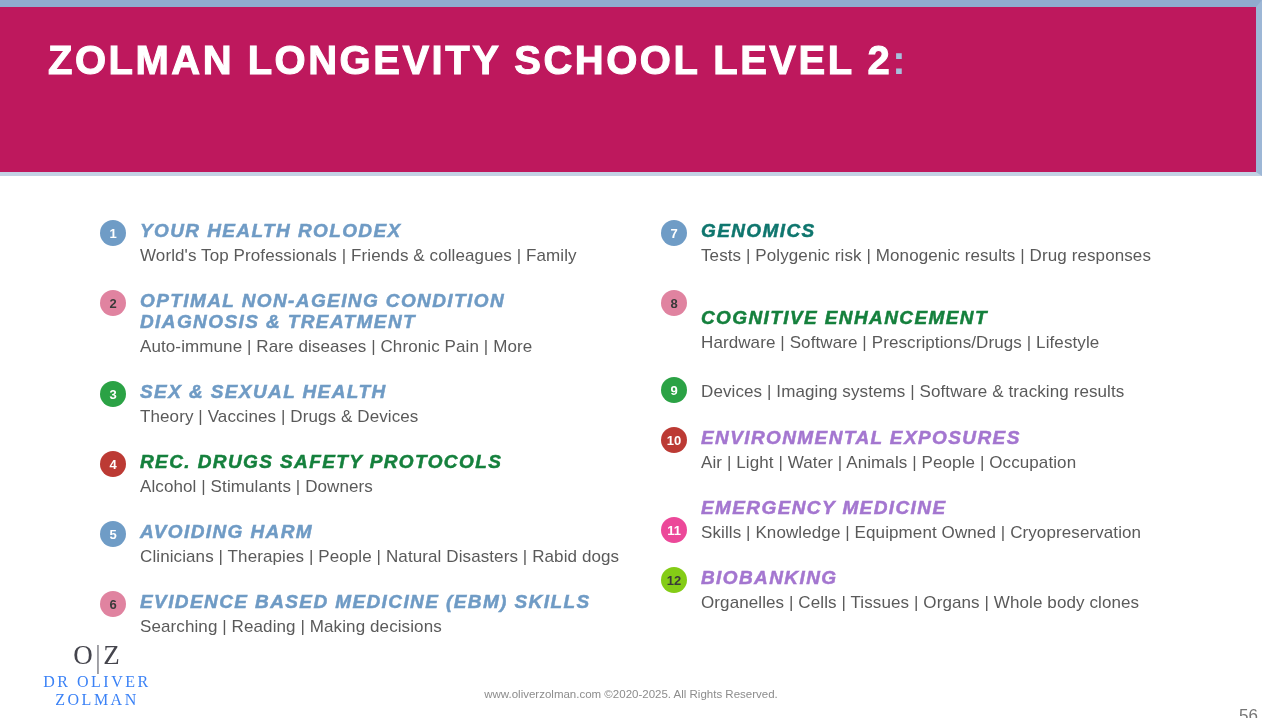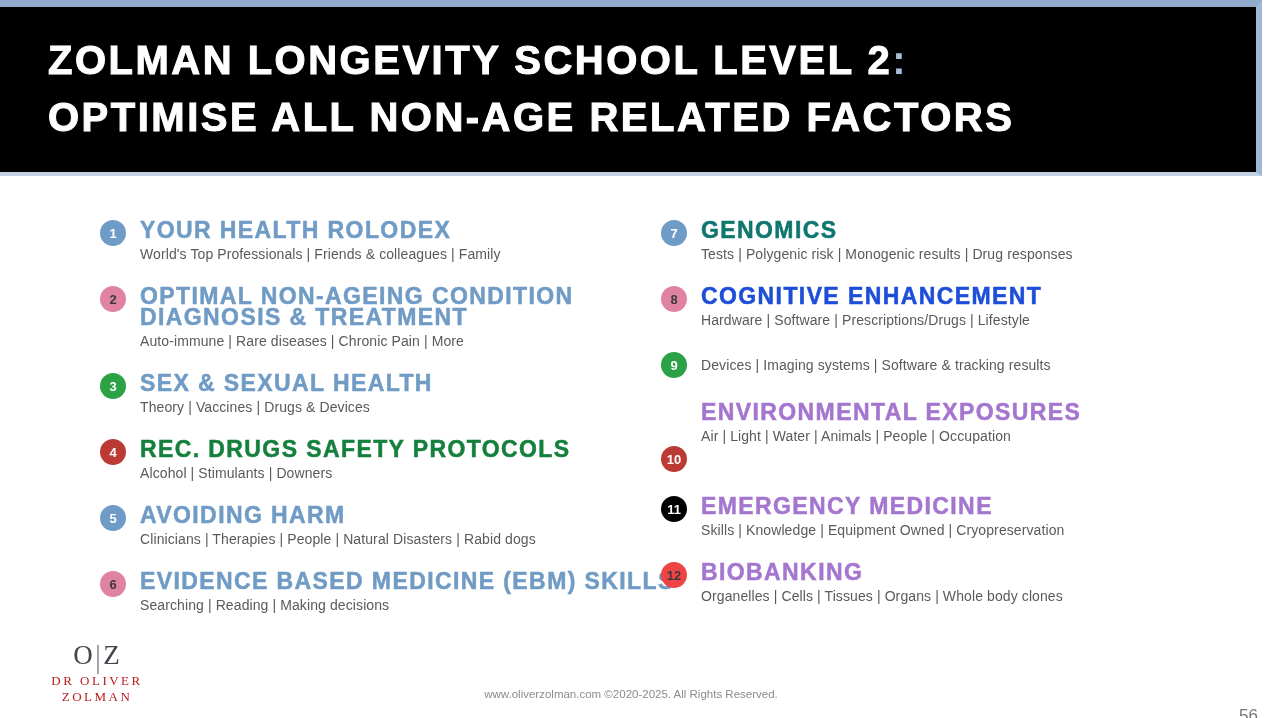--- a/index.html
+++ b/index.html
@@ -3,21 +3,21 @@
 <meta charset="utf-8">
 <style>
   * { margin:0; padding:0; box-sizing:border-box; }
   html,body { width:1280px; height:718px; background:#ffffff; overflow:hidden;
               font-family:"Liberation Sans", sans-serif; }
   .slide { position:relative; width:1280px; height:718px; background:#ffffff; }
 
   
   .banner {
     position:absolute; left:0; top:0; width:1262px; height:176px;
-    background:#000000;
+    background:#be185d;
     border-top:7px solid #90abce;
     border-right:6px solid #9db7d6;
     border-bottom:4px solid #c3d2e4;
     padding:25px 0 0 48px;
   }
   .banner-title {
     color:#ffffff; font-weight:700; font-size:40px; line-height:57px;
     letter-spacing:2.5px; -webkit-text-stroke:1px #ffffff;
   }
   .banner-title .colon { -webkit-text-stroke:1px transparent; }
@@ -27,53 +27,52 @@
   .col-left  { left:100px; }
   .col-right { left:661px; }
   .item { display:flex; align-items:flex-start; margin-bottom:24px; }
   .badge {
     flex:0 0 auto; width:26px; height:26px; border-radius:50%;
     display:flex; align-items:center; justify-content:center;
     font-size:13px; font-weight:700; margin-top:0px;
   }
   .item-body { margin-left:14px; }
   .item-title {
-    font-size:23px; font-weight:700; letter-spacing:1.4px; line-height:21px;
+    font-size:19px; font-weight:700; letter-spacing:1.4px; line-height:21px;font-style:italic;
     -webkit-text-stroke:0.5px currentColor;
   }
   .item-title span { display:block; white-space:nowrap; }
   .item-title span:empty { display:none; }
-  .item-subtitle { font-size:14px; color:#5a5a5a; margin-top:5px; letter-spacing:0.1px; }
+  .item-subtitle { font-size:17px; color:#5a5a5a; margin-top:5px; letter-spacing:0.1px; }
 
   
   .logo { position:absolute; left:22px; top:640px; width:150px; text-align:center;
           font-family:Liberation Serif, serif; }
   .logo-mark { font-size:27px; color:#45454d; letter-spacing:1px; line-height:30px; }
   .logo-mark .bar { color:#8d8d93; font-weight:400; font-size:32px; vertical-align:-3px;
                     padding:0 1px; }
-  .logo-name { font-size:13px; color:#b91c1c; letter-spacing:2.5px; margin-top:2px; }
+  .logo-name { font-size:16px; color:#3b82f6; letter-spacing:2.5px; margin-top:2px; }
 
   
   .footer-copyright {
     position:absolute; left:0; top:688px; width:1262px; text-align:center;
     font-size:11.5px; color:#8c8c8c;
   }
   .page-number {
     position:absolute; right:22px; top:682px; font-size:17px; color:#767676;margin-top:24px;
   }
 </style>
 </head>
 <body>
 
 <div class="slide">
 
   <div class="banner">
     <div class="banner-title">
       <div><span>ZOLMAN LONGEVITY SCHOOL LEVEL 2</span><span class="colon" style="color: rgb(166, 192, 220);">:</span></div>
-      <div>OPTIMISE ALL NON-AGE RELATED FACTORS</div>
     </div>
   </div>
 
   <div class="col col-left">
     <div class="item">
       <span class="badge" style="background: rgb(111, 156, 198); color: rgb(255, 255, 255);">1</span>
       <div class="item-body">
         <div class="item-title" style="color: rgb(111, 155, 197);">
             <span>YOUR HEALTH ROLODEX</span>
           </div>
@@ -134,52 +133,52 @@
       <div class="item-body">
         <div class="item-title" style="color: #0f766e;">
             <span>GENOMICS</span>
           </div>
         <div class="item-subtitle">Tests | Polygenic risk | Monogenic results | Drug responses</div>
       </div>
     </div>
     <div class="item">
       <span class="badge" style="background: rgb(224, 131, 160); color: rgb(58, 58, 58);">8</span>
       <div class="item-body">
-        <div class="item-title" style="color: #1d4ed8;">
+        <div class="item-title" style="color: #15803d; margin-top: 17px;">
             <span>COGNITIVE ENHANCEMENT</span>
           </div>
         <div class="item-subtitle">Hardware | Software | Prescriptions/Drugs | Lifestyle</div>
       </div>
     </div>
     <div class="item">
       <span class="badge" style="background: rgb(43, 162, 69); color: rgb(255, 255, 255);">9</span>
       <div class="item-body">
         <div class="item-subtitle">Devices | Imaging systems | Software &amp; tracking results</div>
       </div>
     </div>
     <div class="item">
-      <span class="badge" style="background: rgb(188, 58, 52); color: rgb(255, 255, 255); margin-top: 44px;">10</span>
+      <span class="badge" style="background: rgb(188, 58, 52); color: rgb(255, 255, 255);">10</span>
       <div class="item-body">
         <div class="item-title" style="color: rgb(164, 118, 208);">
             <span>ENVIRONMENTAL EXPOSURES</span>
           </div>
         <div class="item-subtitle">Air | Light | Water | Animals | People | Occupation</div>
       </div>
     </div>
     <div class="item">
-      <span class="badge" style="background: #000000; color: rgb(255, 255, 255);">11</span>
+      <span class="badge" style="background: #ec4899; color: rgb(255, 255, 255); margin-top: 20px;">11</span>
       <div class="item-body">
         <div class="item-title" style="color: rgb(164, 118, 208);">
             <span>EMERGENCY MEDICINE</span>
           </div>
         <div class="item-subtitle">Skills | Knowledge | Equipment Owned | Cryopreservation</div>
       </div>
     </div>
     <div class="item">
-      <span class="badge" style="background: #ef4444; color: rgb(58, 58, 58);">12</span>
+      <span class="badge" style="background: #84cc16; color: rgb(58, 58, 58);">12</span>
       <div class="item-body">
         <div class="item-title" style="color: rgb(164, 118, 208);">
             <span>BIOBANKING</span>
           </div>
         <div class="item-subtitle">Organelles | Cells | Tissues | Organs | Whole body clones</div>
       </div>
     </div>
   </div>
 
   <div class="logo">

